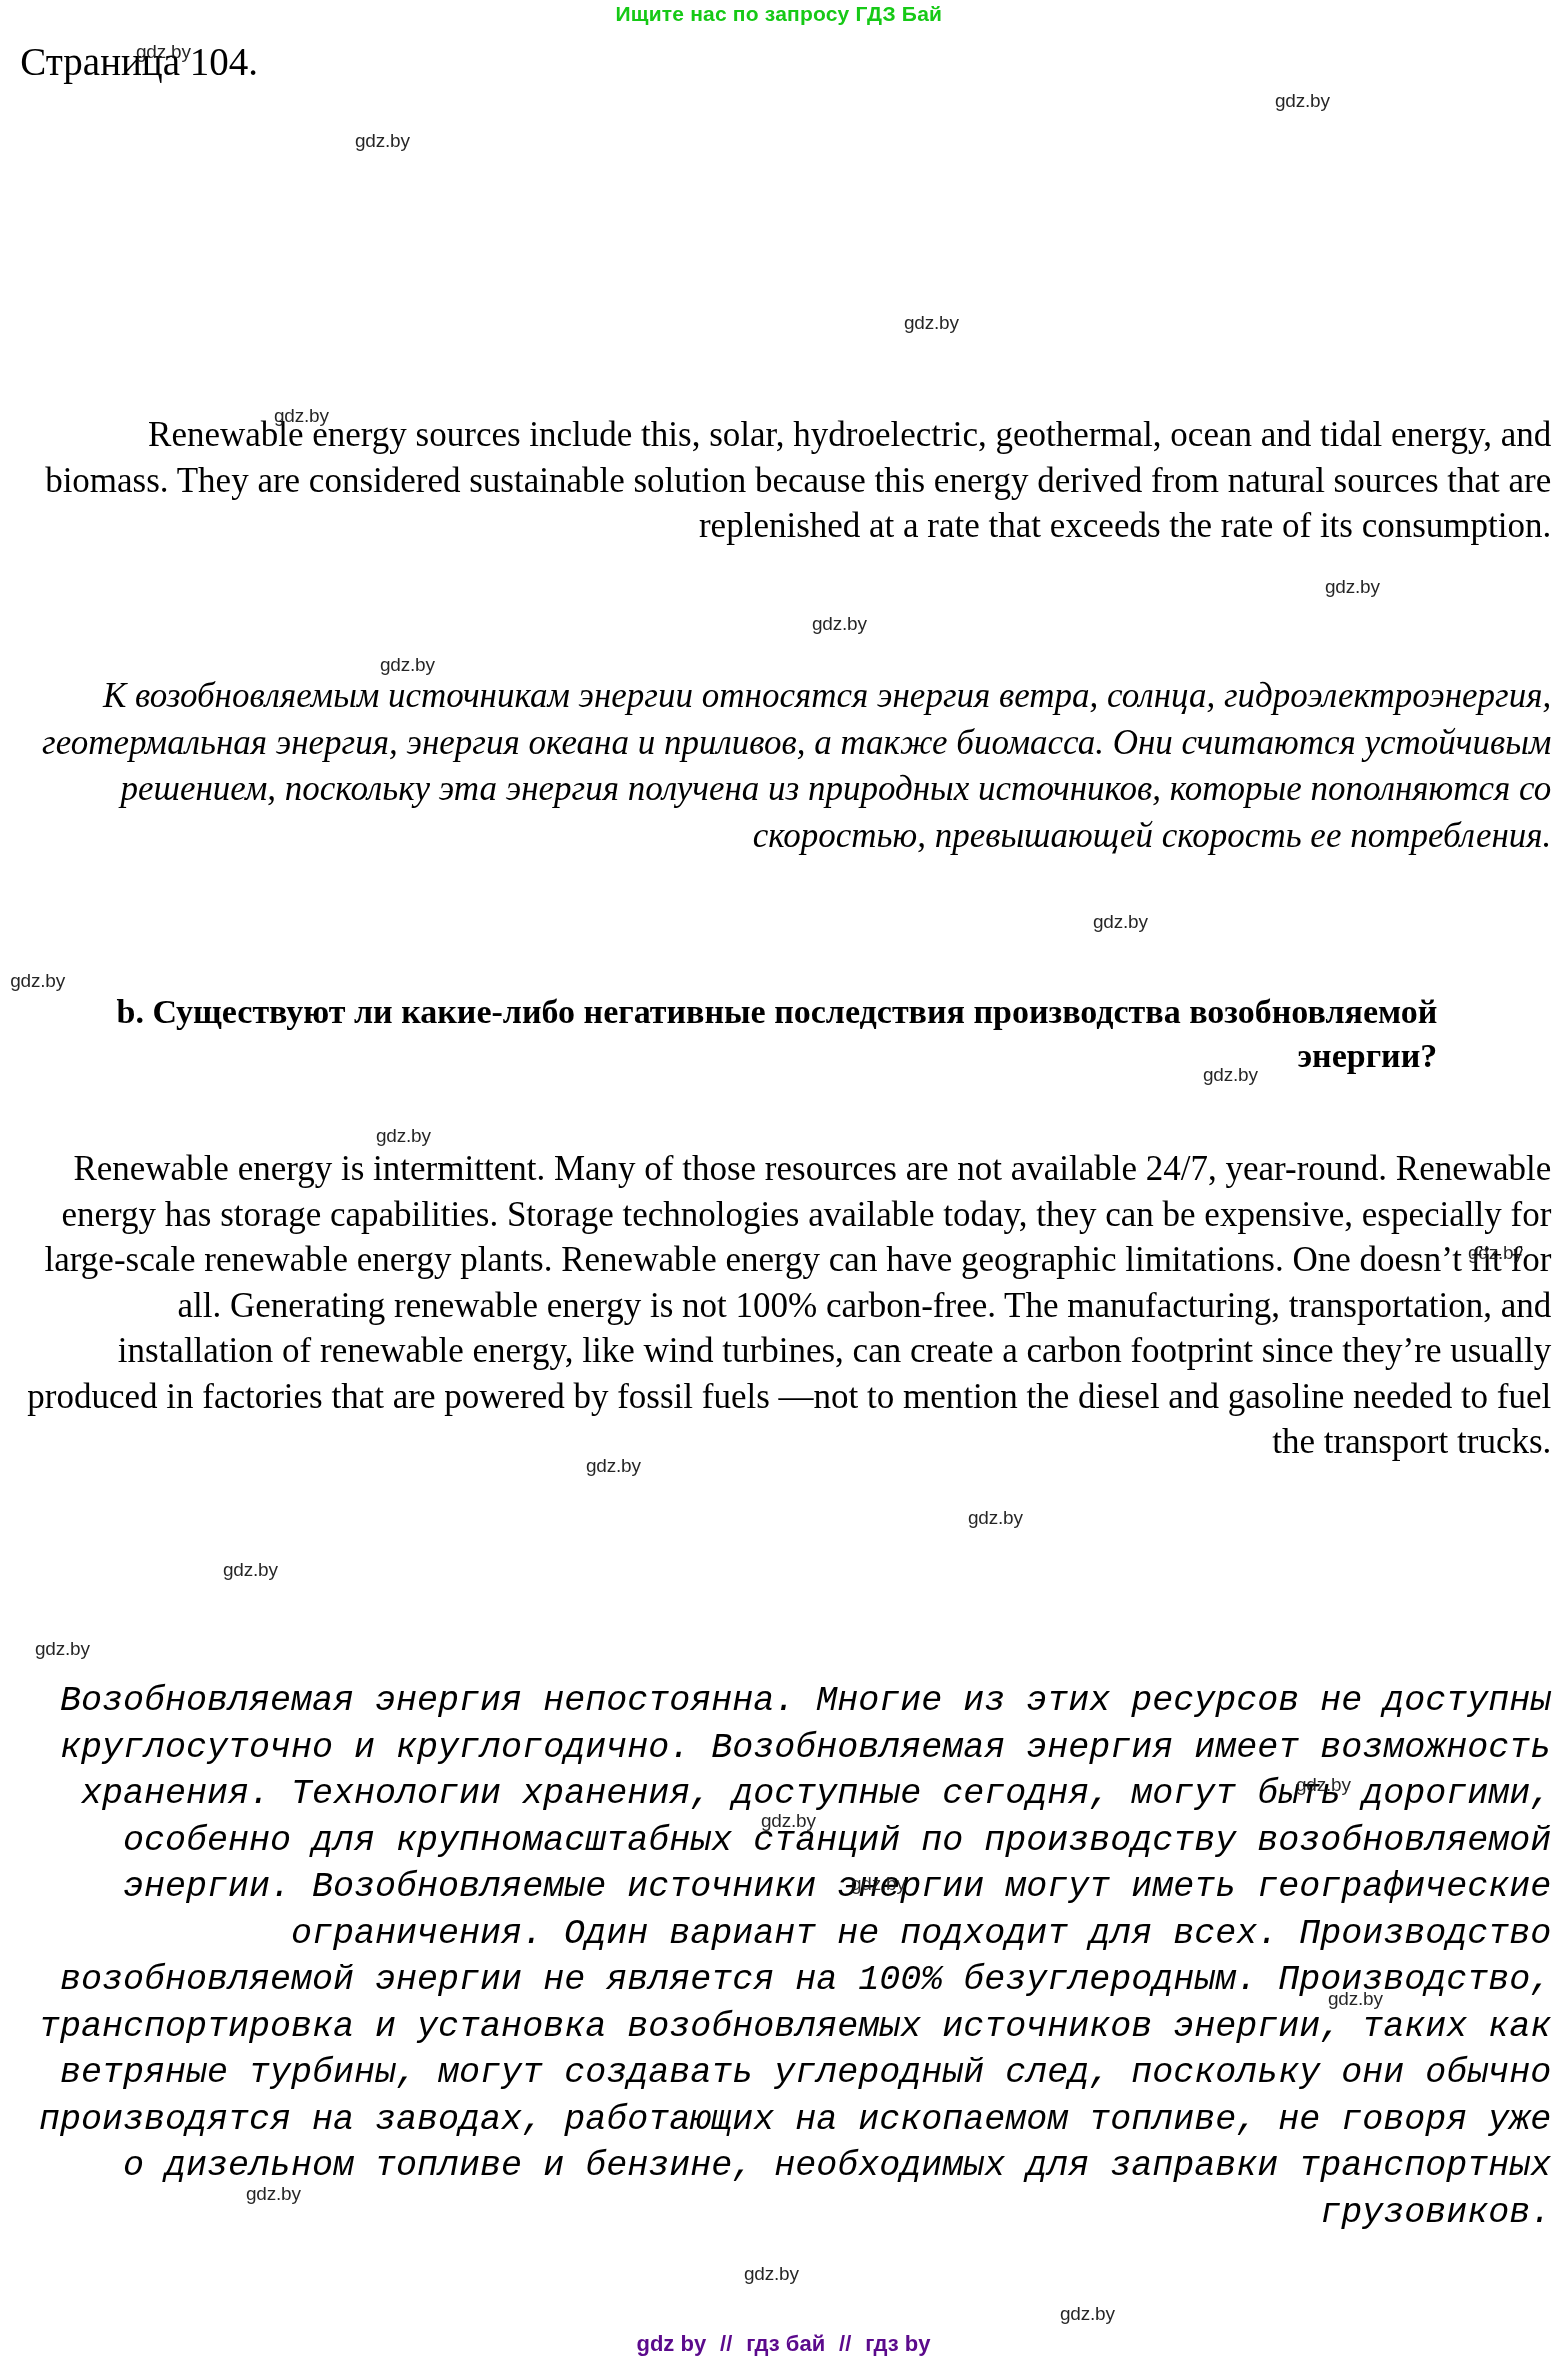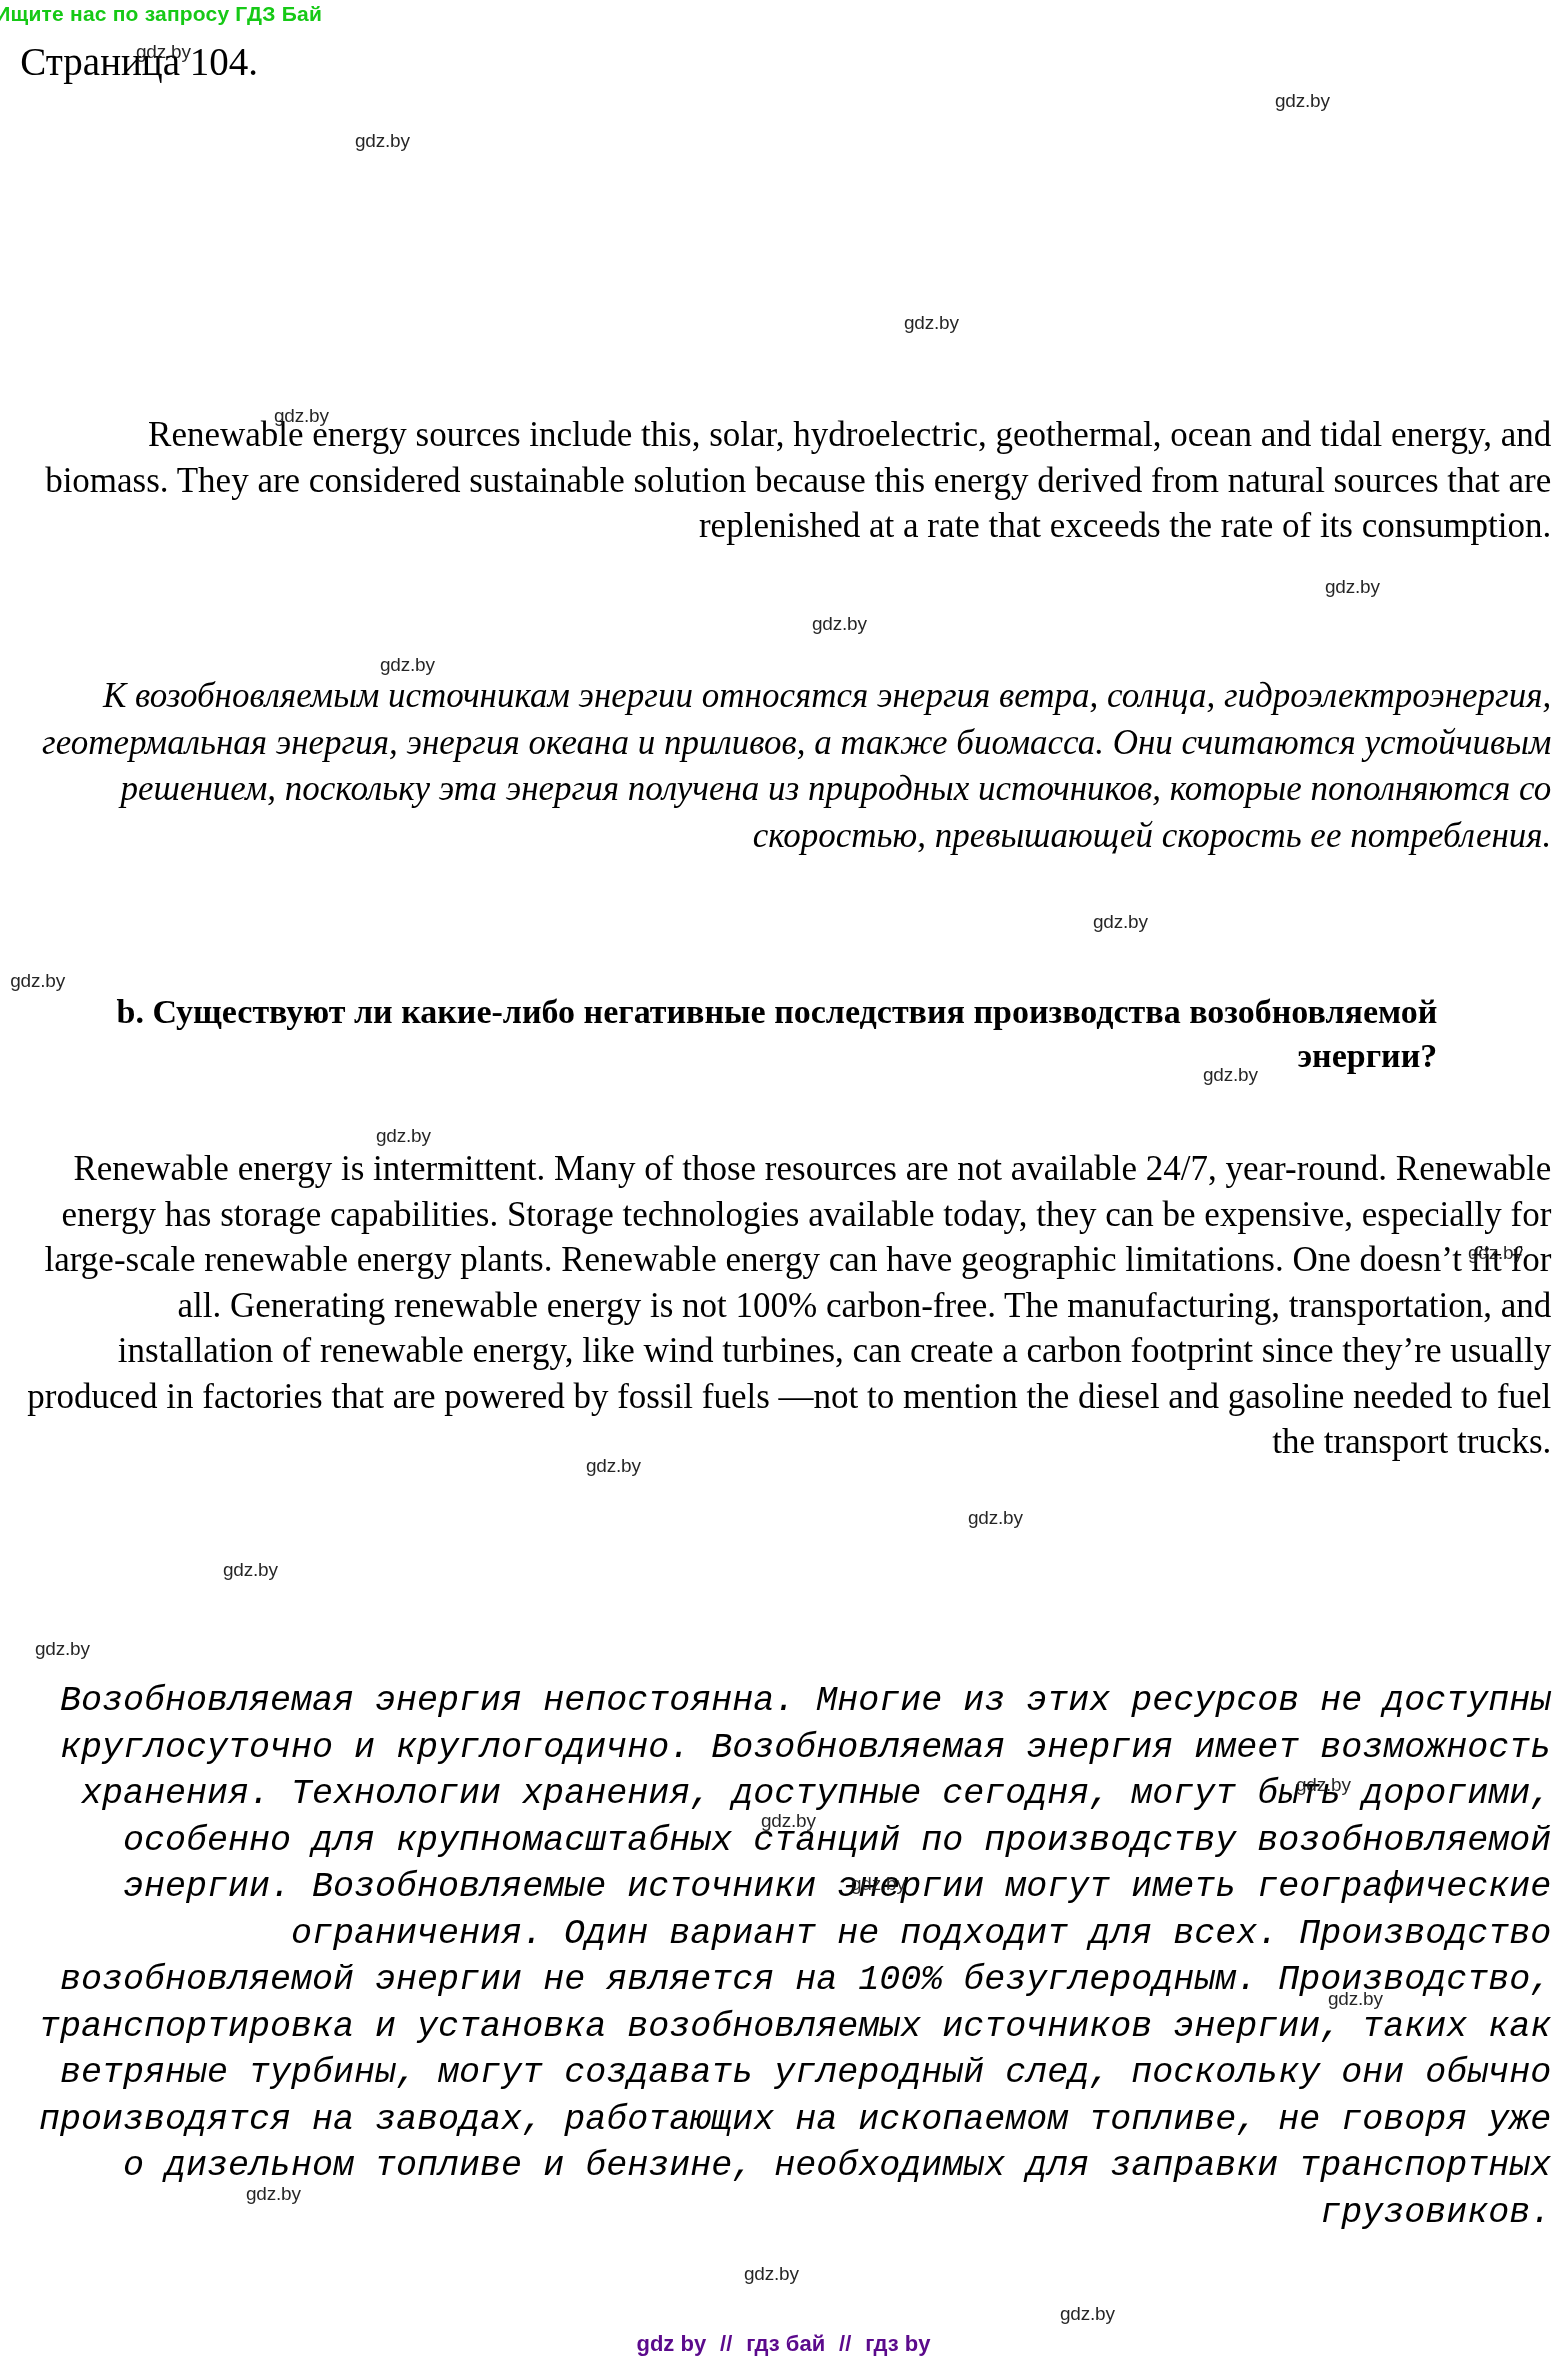--- a/index.html
+++ b/index.html
@@ -17,21 +17,21 @@
     color: #000000;
     -webkit-font-smoothing: antialiased;
   }
 
   
   .promo-banner {
     position: absolute;
     top: 1.6px;
     left: 0;
     width: 1567px;
-    text-align: left;
+    text-align: center;
     font-family: "Liberation Sans", "DejaVu Sans", sans-serif;
     font-weight: bold;
     font-size: 21px;
     letter-spacing: 0.2px;
     color: #16c916;
     white-space: nowrap;
   }
   .promo-banner .promo-inner {
     display: inline-block;
     transform: translateX(-4.7px);

